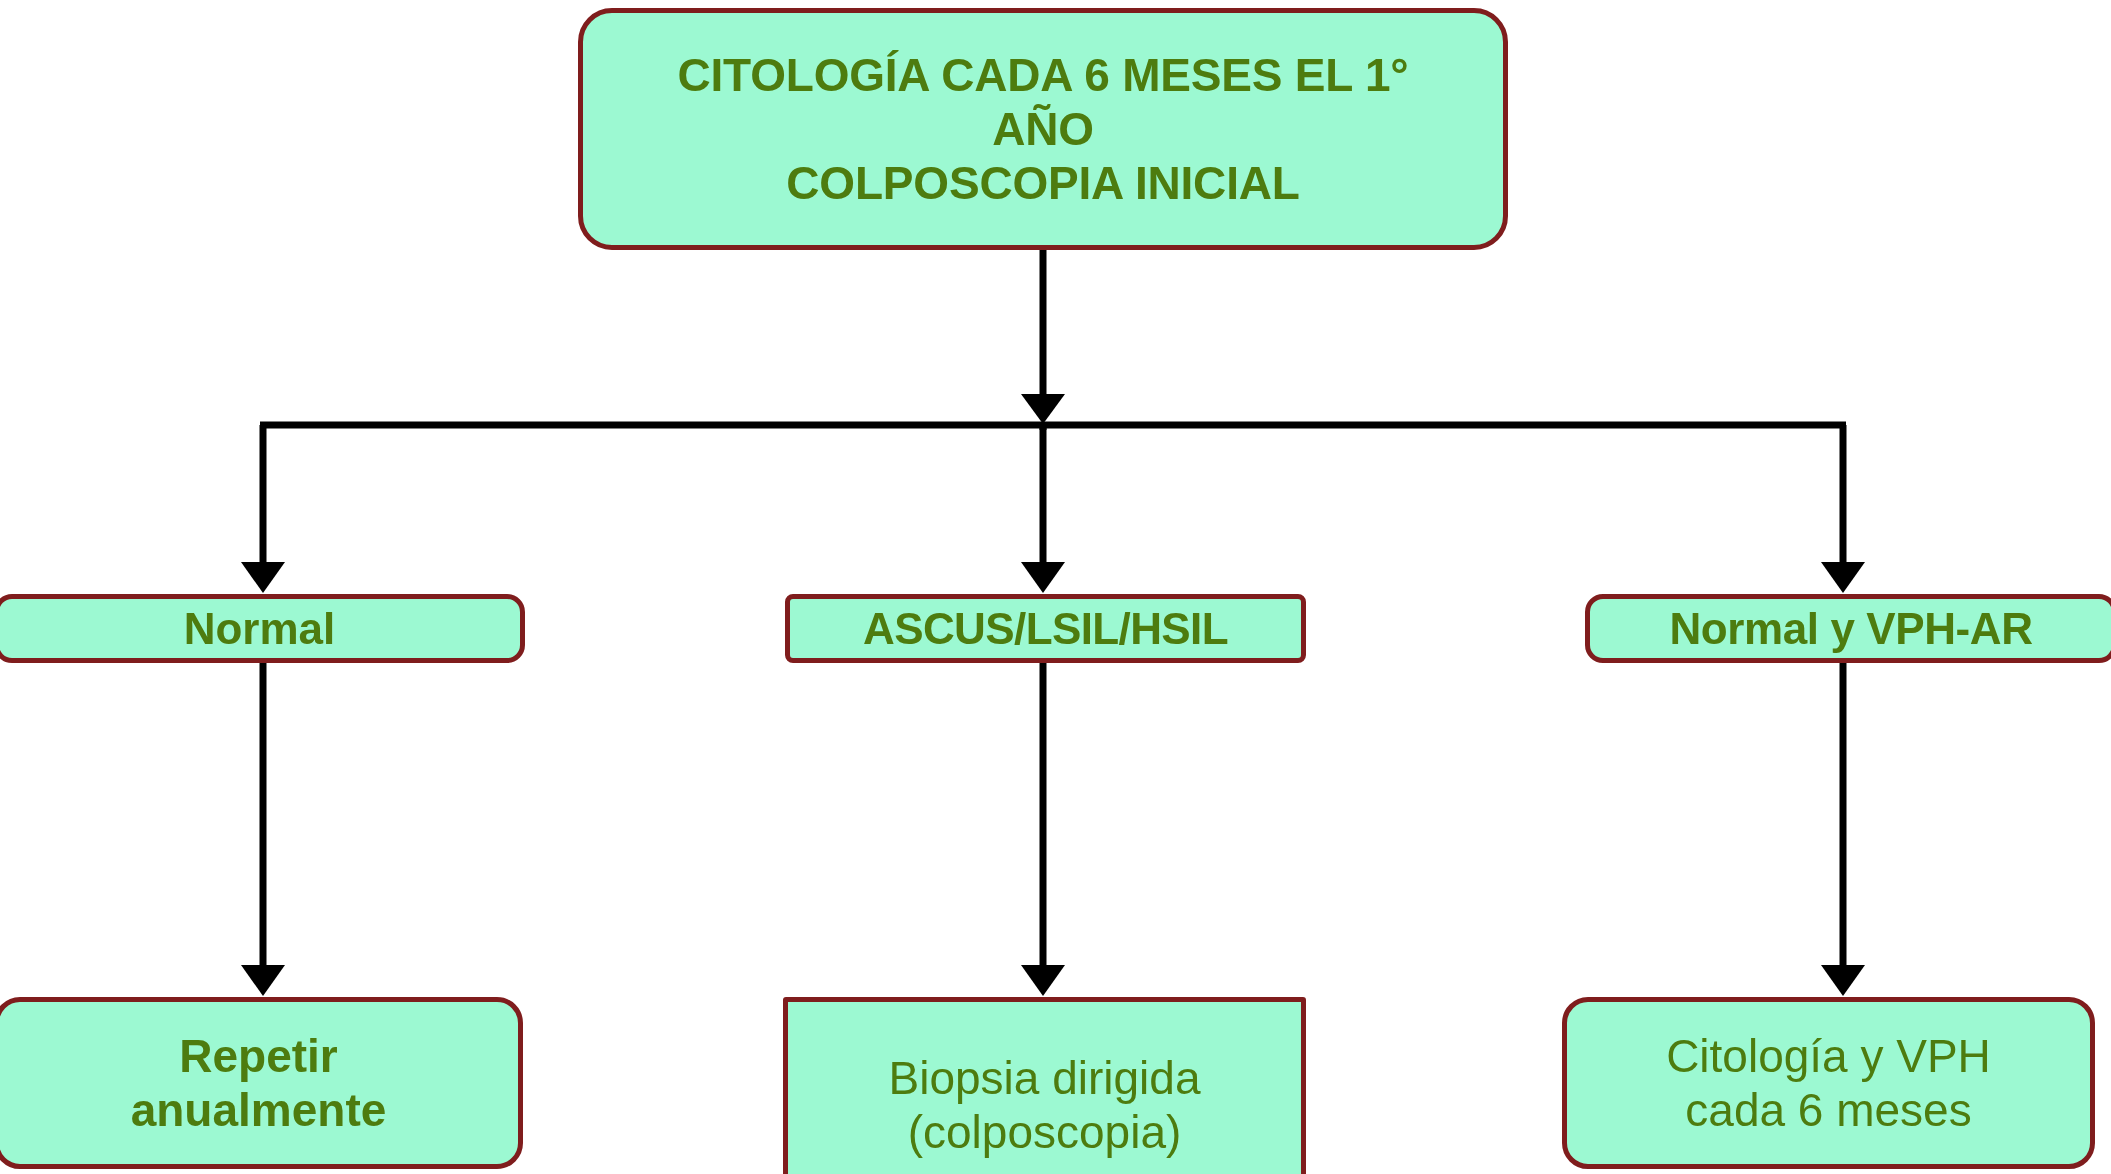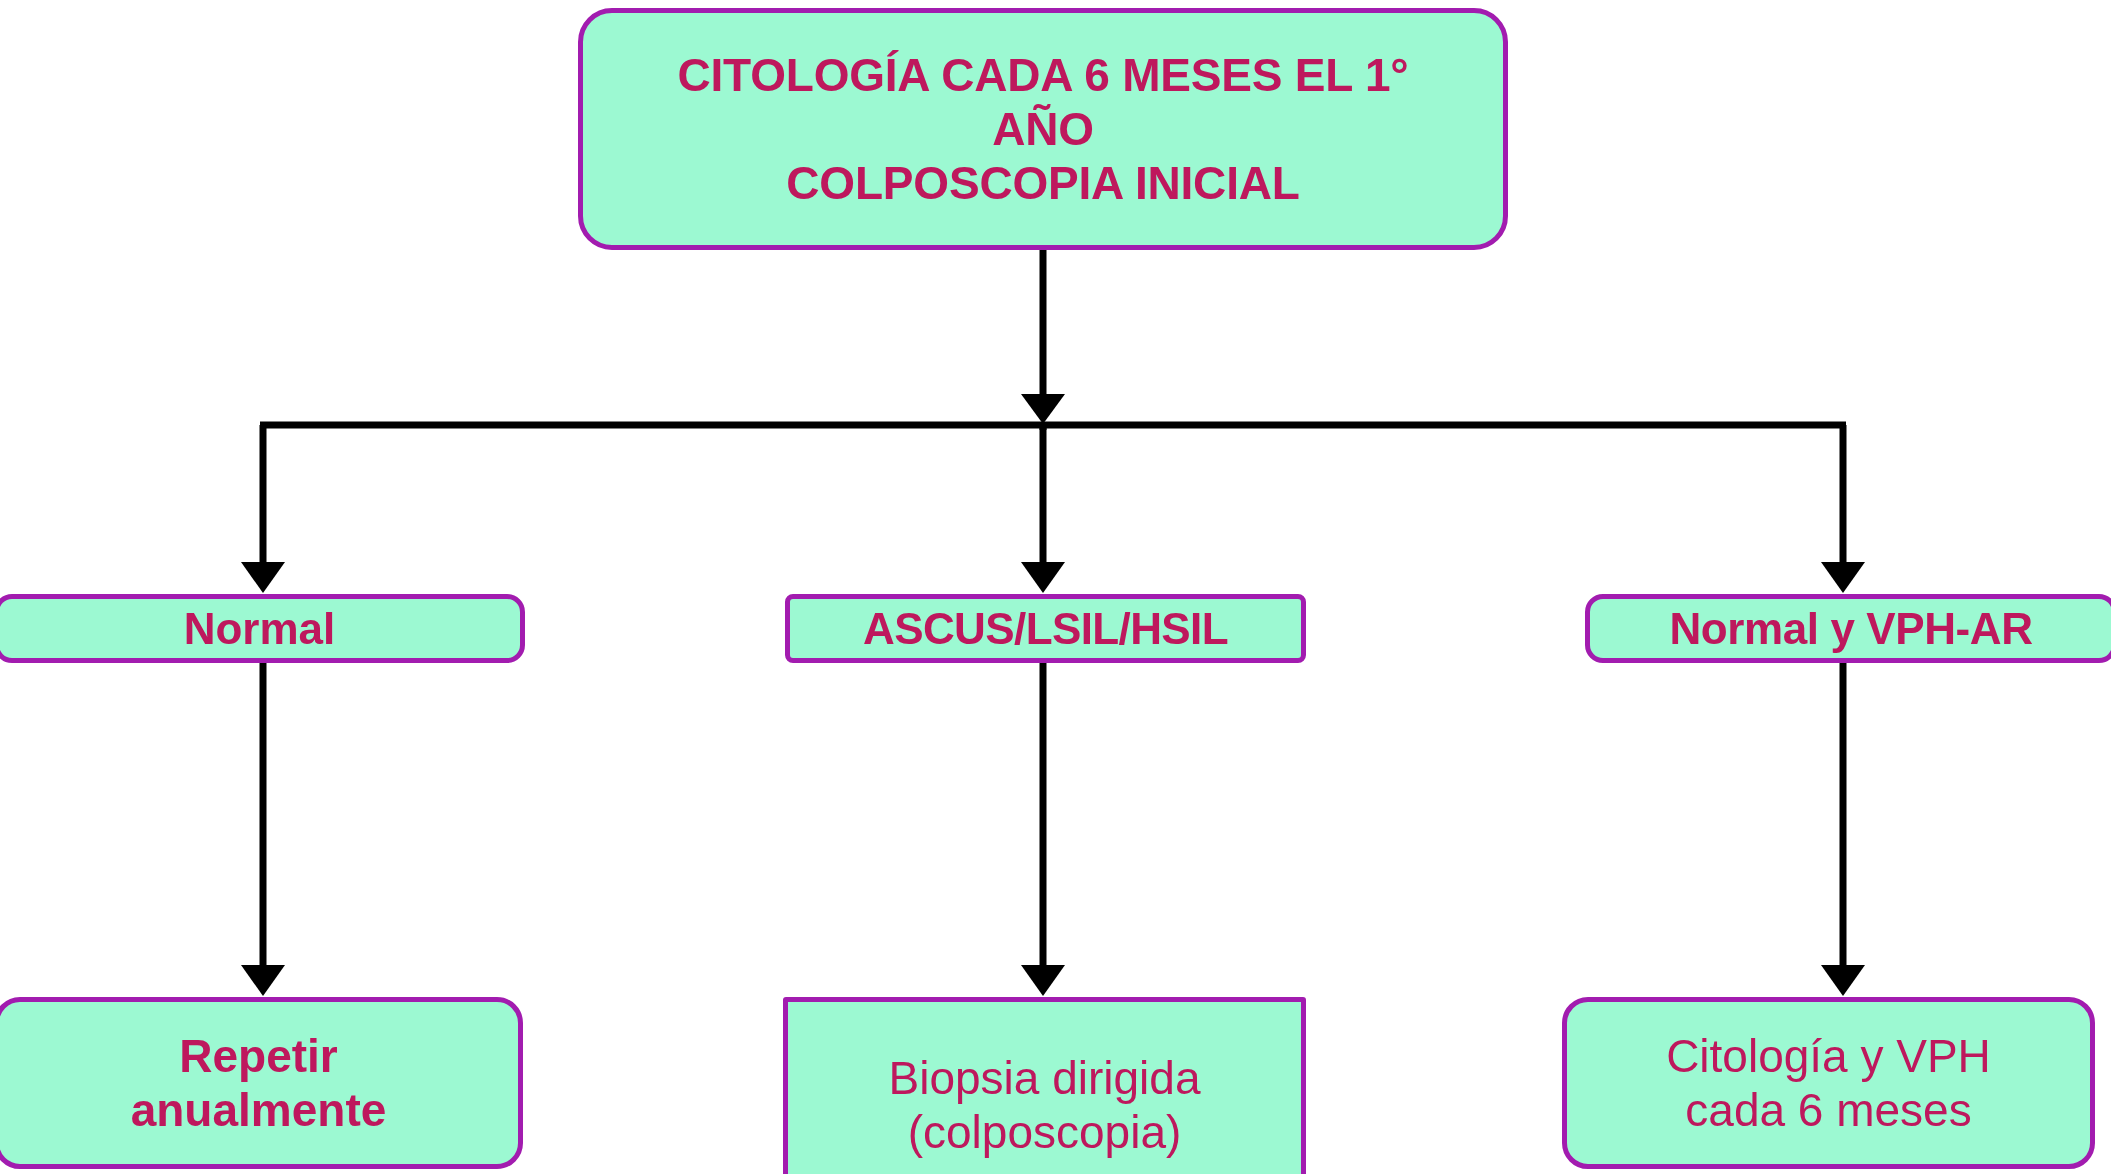--- a/index.html
+++ b/index.html
@@ -23,27 +23,27 @@
     left: 0;
     top: 0;
     width: 2111px;
     height: 1174px;
     pointer-events: none;
   }
   .node {
     position: absolute;
     box-sizing: border-box;
     background: #9cf9d2;
-    border: 5px solid #a21caf;
+    border: 5px solid #7f1d1d;
     border-radius: 26px;
     display: flex;
     align-items: center;
     justify-content: center;
     text-align: center;
-    color: #be185d;
+    color: #4d7c0f;
     line-height: 1.18;
     z-index: 2;
     white-space: pre-line;
   }
   .node.bold { font-weight: bold; }
   .node.regular { font-weight: normal; }
 
   #node-root {
     left: 578px;
     top: 8px;

